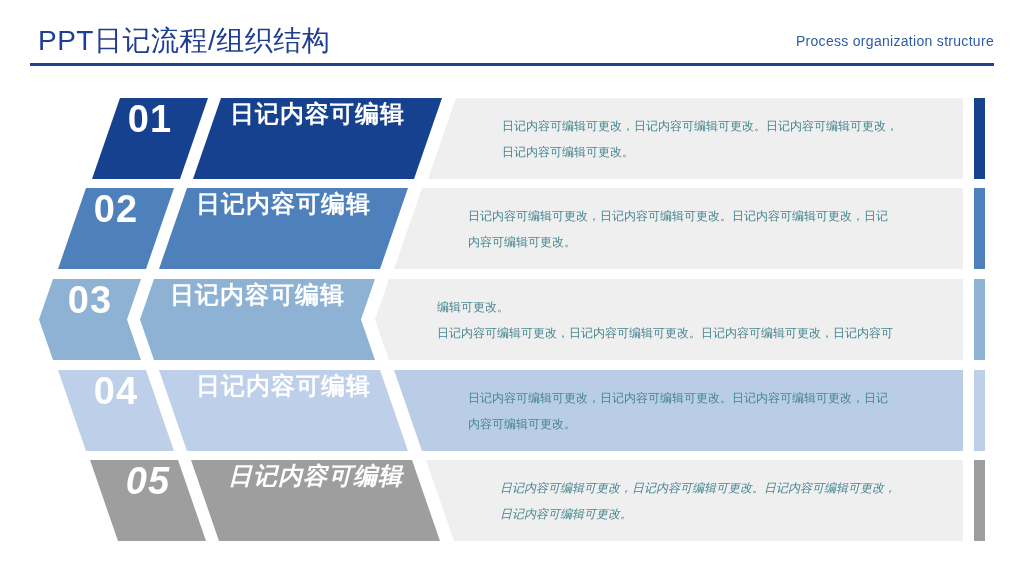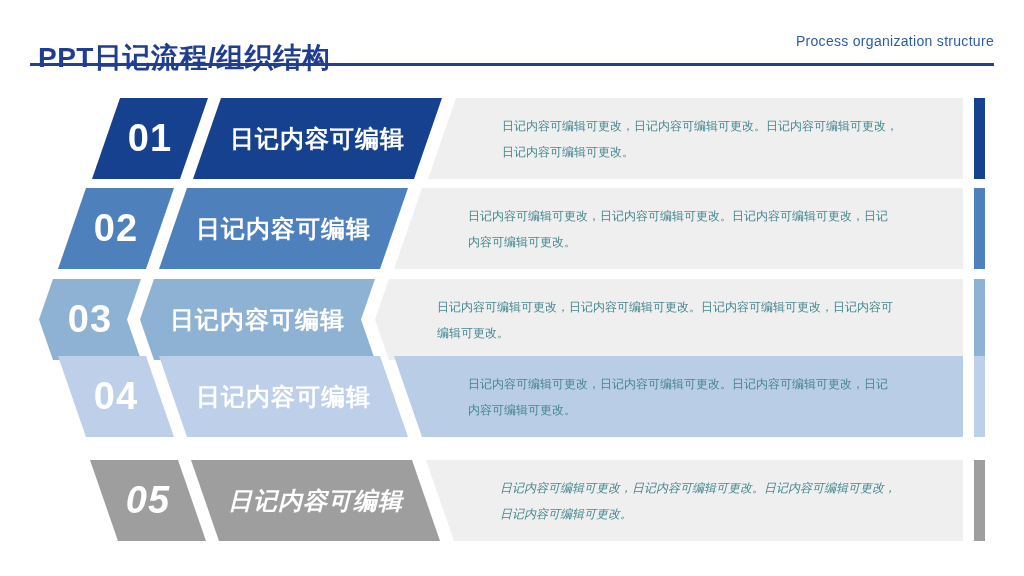--- a/index.html
+++ b/index.html
@@ -10,29 +10,29 @@
   }
   html,body{margin:0;padding:0;background:#888;}
   .slide{
     position:relative;width:1024px;height:576px;background:#ffffff;
     font-family:"Liberation Sans","DejaVu Sans",sans-serif;
     overflow:hidden;margin:0 auto;
   }
   
   .header{position:absolute;left:30px;top:0;width:964px;height:63px;
     border-bottom:3px solid var(--rule-color);}
-  .title{position:absolute;left:8px;top:22px;font-size:28px;font-weight:700;
-    color:var(--title-color);letter-spacing:0.5px;white-space:nowrap;margin-top:17px;}
+  .title{position:absolute;left:8px;top:22px;font-size:28px;font-weight:400;
+    color:var(--title-color);letter-spacing:0.5px;white-space:nowrap;}
   .subtitle{position:absolute;right:0;top:33px;font-size:14px;font-weight:400;
     color:var(--subtitle-color);letter-spacing:0.3px;white-space:nowrap;}
   
   .row{position:absolute;left:0;width:1024px;height:81px;}
   .row.y0{top:98px;} .row.y1{top:188px;padding-left:20px;} .row.y2{top:279px;}
-  .row.y3{top:356px;} .row.y4{top:460px;font-style:italic;}
-  .shape{position:absolute;top:0;height:81px;display:flex;align-items:center;justify-content:center;}
+  .row.y3{top:370px;} .row.y4{top:460px;font-style:italic;}
+  .shape{position:absolute;top:0;height:81px;display:flex;justify-content:center;}
   .num-shape{background:var(--c);color:#fff;font-size:38px;font-weight:700;letter-spacing:1px;}
   .label-shape{background:var(--c);color:#fff;font-size:24px;font-weight:700;letter-spacing:1px;}
   .desc-shape{background:var(--db);flex-direction:column;align-items:flex-start;justify-content:center;
     color:var(--desc-fg);font-size:12px;line-height:26px;padding:0;box-sizing:border-box;}
   .desc-shape .ln{white-space:nowrap;padding-left:74px;}
   .row.chev .desc-shape .ln{padding-left:62px;}
   .strip{position:absolute;top:0;left:974px;width:11px;height:81px;background:var(--c);}
   
   .row.lean-l .num-shape,
   .row.lean-l .label-shape{clip-path:polygon(28px 0,100% 0,calc(100% - 28px) 100%,0 100%);}
@@ -101,22 +101,22 @@
   </div>
 
   <div class="row y2 chev" style="--c: #8EB2D3; --db: #EFEFEF;">
     <div class="shape num-shape">
       <span>03</span>
     </div>
     <div class="shape label-shape">
       <span>日记内容可编辑</span>
     </div>
     <div class="shape desc-shape">
+      <div class="ln">编辑可更改。</div>
       <div class="ln">日记内容可编辑可更改，日记内容可编辑可更改。日记内容可编辑可更改，日记内容可</div>
-      <div class="ln">编辑可更改。</div>
     </div>
     <div class="strip"></div>
   </div>
 
   <div class="row y3 lean-r" style="--c: #BDCFE9; --db: #BACDE7;">
     <div class="shape num-shape">
       <span>04</span>
     </div>
     <div class="shape label-shape">
       <span>日记内容可编辑</span>

